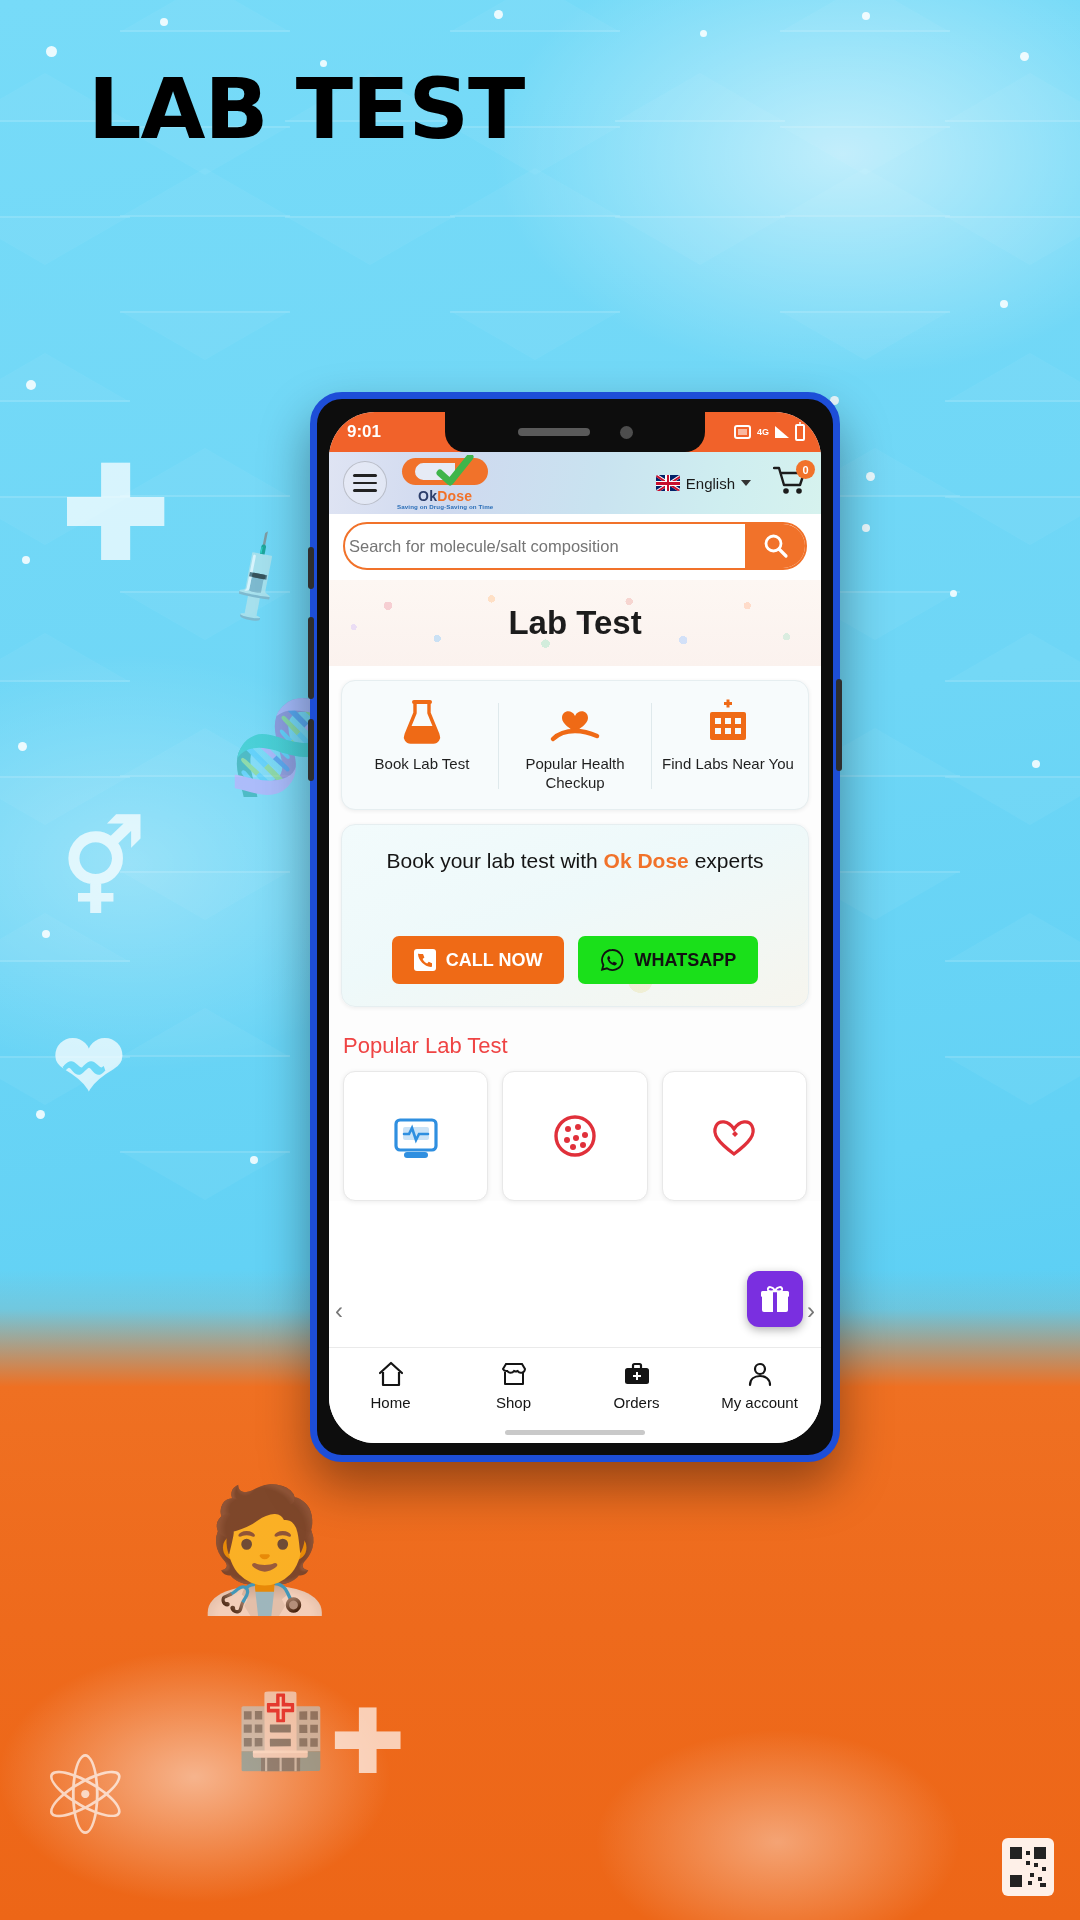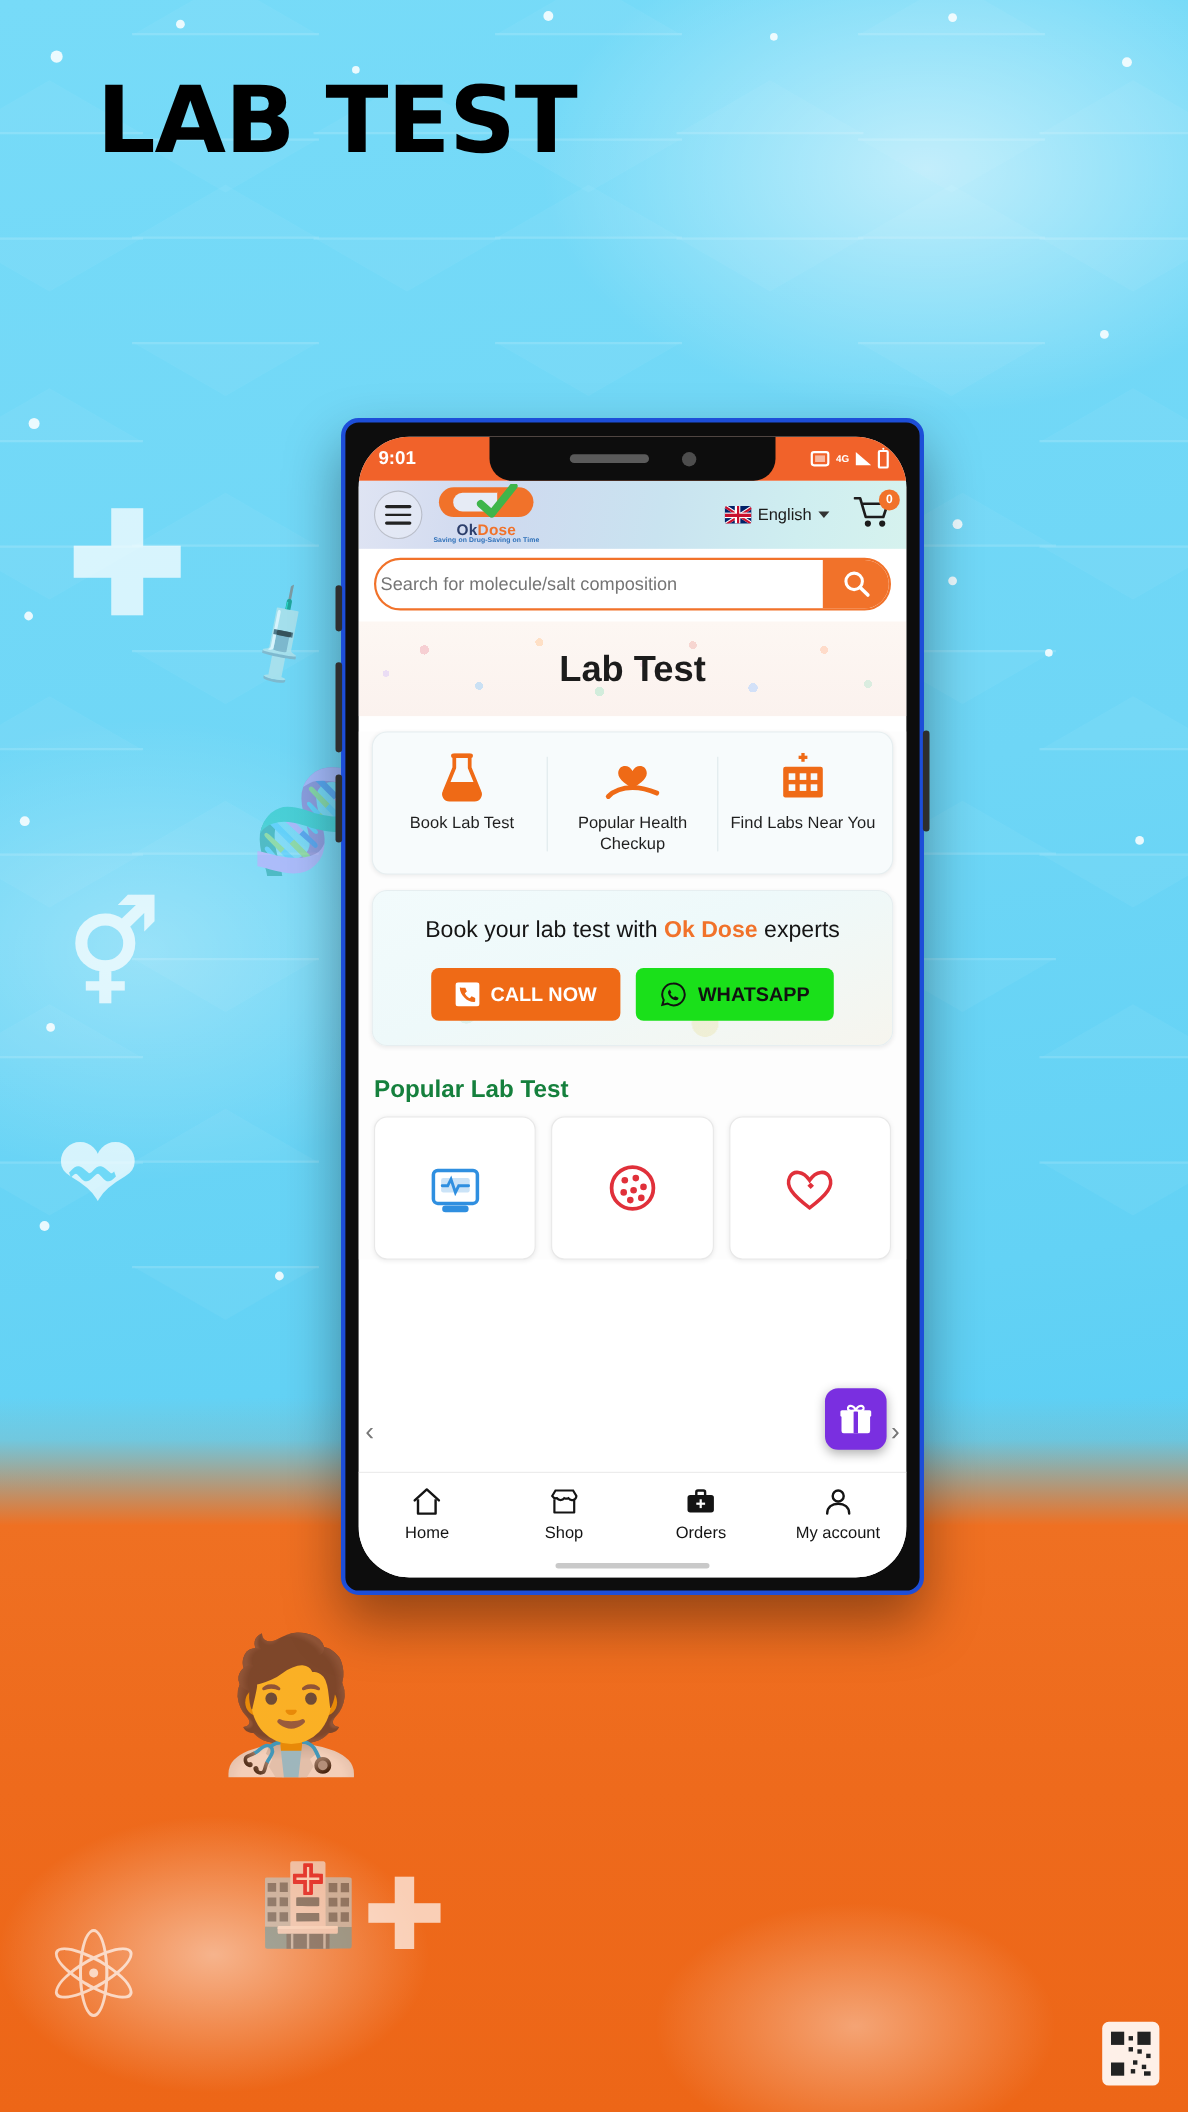--- a/index.html
+++ b/index.html
@@ -42,23 +42,23 @@
   #headline {
     position:absolute; left:88px; top:70px; width:780px;
     font-family:"DejaVu Sans", sans-serif;
     font-weight:800; font-size:84px; line-height:.95;
     letter-spacing:-1px; color:#000; text-transform:uppercase;
   }
   #headline .hl-line { display:block; white-space:nowrap; }
 
   
   #phone {
-    position:absolute; left:310px; top:380px; width:530px; height:1070px;
-    border-radius:16px; background:#0d0d0d;
-    border:4px solid #1d4ed8;
+    position:absolute; left:310px; top:392px; width:530px; height:1070px;
+    border-radius:32px; background:#0d0d0d;
+    border:7px solid #1d4ed8;
     box-shadow: 0 24px 50px rgba(0,0,0,.38);
     padding:13px 12px 12px 12px;
   }
   .side-btn { position:absolute; background:#2e2e2e; border-radius:4px; }
   #screen {
     position:relative; width:100%; height:100%;
     border-radius:46px; overflow:hidden; background:#ffffff;
   }
 
   
@@ -188,27 +188,27 @@
       radial-gradient(circle 20px at 64% 86%, rgba(220,200,60,.16) 0 60%, transparent 62%),
       radial-gradient(circle 14px at 18% 80%, rgba(120,200,160,.16) 0 60%, transparent 62%),
       linear-gradient(160deg,#f2fbfc 0%,#eef9fa 45%,#f6f5ee 100%);
   }
   #expert .headline { font-size:21px; line-height:1.55; color:#151515; font-weight:400; }
   #expert .headline .brand { color:#f1722a; font-weight:700; }
   #expert .btns { display:flex; gap:14px; justify-content:center; margin-top:18px; }
   .cta {
     display:flex;align-items:center;justify-content:center;gap:10px;
     height:48px; padding:0 22px; border:0; border-radius:7px; cursor:pointer;
-    font-size:18px; font-weight:700; font-family:"Liberation Sans", sans-serif;
+    font-size:18px; font-weight:700; font-family:"Liberation Sans", sans-serif;margin-top:41px;
   }
   #call-now { background:#ef6a16; color:#fff; }
   #whatsapp { background:#1ae01a; color:#111; }
 
   
-  #popular-title { font-size:22px; font-weight:700; color:#15803d; padding:26px 14px 12px; }
+  #popular-title { font-size:22px; font-weight:400; color:#ef4444; padding:26px 14px 12px; }
   #popular-row { display:flex; gap:14px; padding:0 14px; align-items:flex-start; }
   .ptile {
     flex:1; height:130px; border-radius:12px; background:#fff;
     border:1px solid #e8e8e8; box-shadow:0 1px 5px rgba(0,0,0,.08);
     display:flex; align-items:center; justify-content:center;
   }
   .arrow-l, .arrow-r {
     position:absolute; bottom:118px; font-size:24px; color:#777; z-index:6; font-weight:300;
   }
   .arrow-l { left:6px; } .arrow-r { right:6px; }

